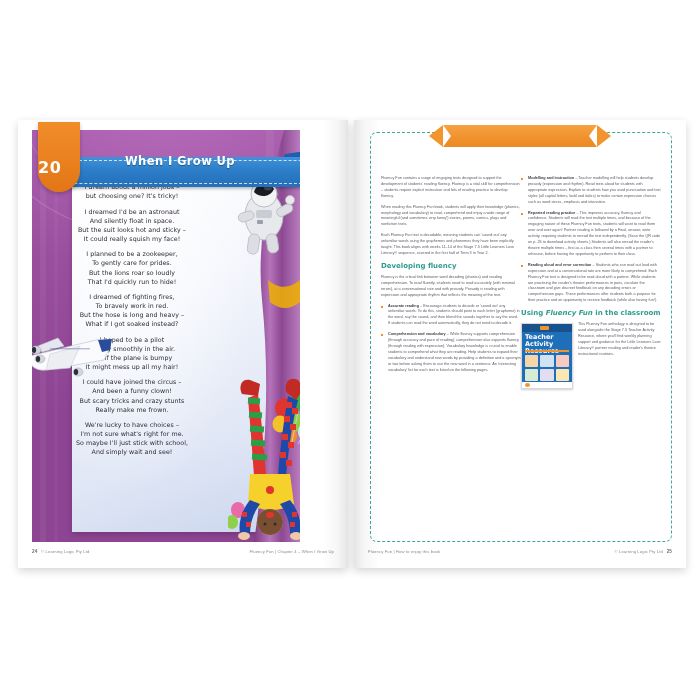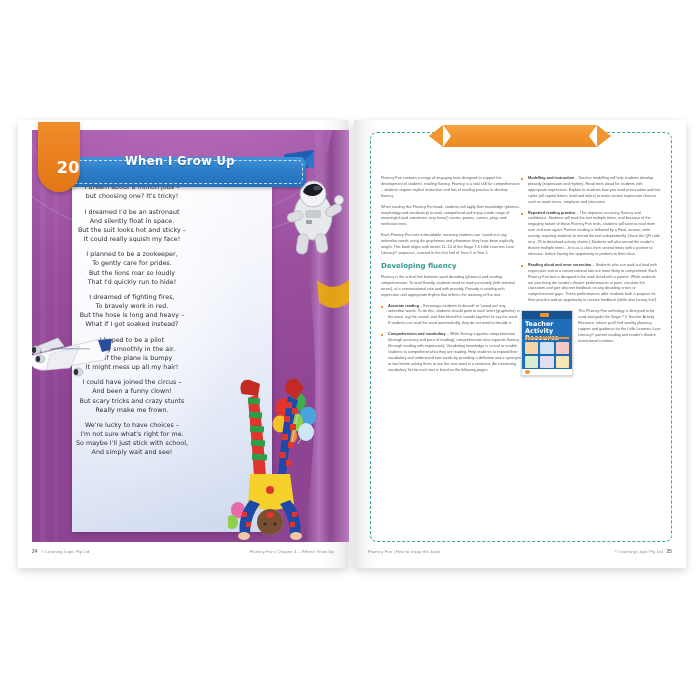--- a/index.html
+++ b/index.html
@@ -28,21 +28,21 @@
     pointer-events:none;
   }
   .page-right:before{
     content:"";position:absolute;left:0;top:0;width:26px;height:100%;
     background:linear-gradient(to left,rgba(0,0,0,0) 0%,rgba(0,0,0,.035) 60%,rgba(0,0,0,.10) 100%);
     pointer-events:none;z-index:5;
   }
 
   
   .art{
-    position:absolute;left:14px;top:10px;width:317px;height:412px;
+    position:absolute;left:14px;top:10px;width:268px;height:412px;
     background:#9a4f9e;overflow:hidden;
   }
   .art-bg{
     position:absolute;inset:0;
     background:
       radial-gradient(ellipse 200% 80% at 50% -10%, #b96fbd 0%, #9a4f9e 55%, #8d4492 100%);
   }
   
   .arc{position:absolute;border:1px solid rgba(255,255,255,.18);border-radius:50%;}
   .arc1{left:-40px;top:-120px;width:380px;height:230px;}
@@ -103,21 +103,21 @@
   .clown{position:absolute;left:196px;top:242px;width:92px;height:168px;z-index:5;}
 
   
   .tab{
     position:absolute;left:20px;top:2px;width:42px;height:70px;
     background:linear-gradient(#f08d2a 0%,#ea7f1e 60%,#e07615 100%);
     border-radius:0 0 21px 21px;z-index:20;
     box-shadow:0 2px 4px rgba(0,0,0,.22);
   }
   .tab-num{
-    position:absolute;left:0;right:0;top:36px;text-align:right;
+    position:absolute;left:0;right:0;top:36px;text-align:left;
     color:#fff;font-size:16px;font-weight:bold;
     font-family:"DejaVu Sans", sans-serif;letter-spacing:.5px;
   }
 
   
   .foot{
     position:absolute;bottom:10px;left:14px;right:14px;height:9px;
     font-size:4.2px;color:#8b8b92;letter-spacing:.1px;
   }
   .foot .l{position:absolute;left:0;top:0;}
@@ -417,20 +417,21 @@
               <li><b>Comprehension and vocabulary</b> – While fluency supports comprehension (through accuracy and pace of reading), comprehension also supports fluency (through reading with expression). Vocabulary knowledge is crucial to enable students to comprehend what they are reading. Help students to expand their vocabulary and understand new words by providing a definition and a synonym or two before asking them to use the new word in a sentence. An 'interesting vocabulary' list for each text is listed on the following pages.</li>
             </ul>
       </div>
 
       <div class="col">
         <ul class="bul body-txt" id="bul-right">
               <li><b>Modelling and instruction</b> – Teacher modelling will help students develop prosody (expression and rhythm). Read texts aloud for students with appropriate expression. Explain to students how you used punctuation and text styles (all capital letters, bold and italics) to make certain expression choices such as word stress, emphasis and intonation.</li>
               <li><b>Repeated reading practice</b> – This improves accuracy, fluency and confidence. Students will read the text multiple times, and because of the engaging nature of these Fluency Fun texts, students will want to read them over and over again! Partner reading is followed by a Final, answer, write activity, requiring students to reread the text independently. (Scan the QR code on p. 26 to download activity sheets.) Students will also reread the reader's theatre multiple times – first as a class then several times with a partner to rehearse, before having the opportunity to perform to their class.</li>
               <li><b>Reading aloud and error correction</b> – Students who can read out loud with expression and at a conversational rate are more likely to comprehend. Each Fluency Fun text is designed to be read aloud with a partner. While students are practising the reader's theatre performances in pairs, circulate the classroom and give discreet feedback on any decoding errors or comprehension gaps. These performances offer students both a purpose for their practice and an opportunity to receive feedback (while also having fun!).</li>
             </ul>
+        <div class="h2" id="h2-using">Using <em>Fluency Fun</em> in the classroom</div>
         <div class="body-txt">
           <div class="bookwrap">
             <div class="bookcover">
               <div class="bc-top"></div>
               <div class="bc-chip"></div>
               <div class="bc-t1">Teacher Activity Resource</div>
               <div class="bc-rule"></div>
               <div class="bc-grid">
                 <span></span>
                 <span></span>

